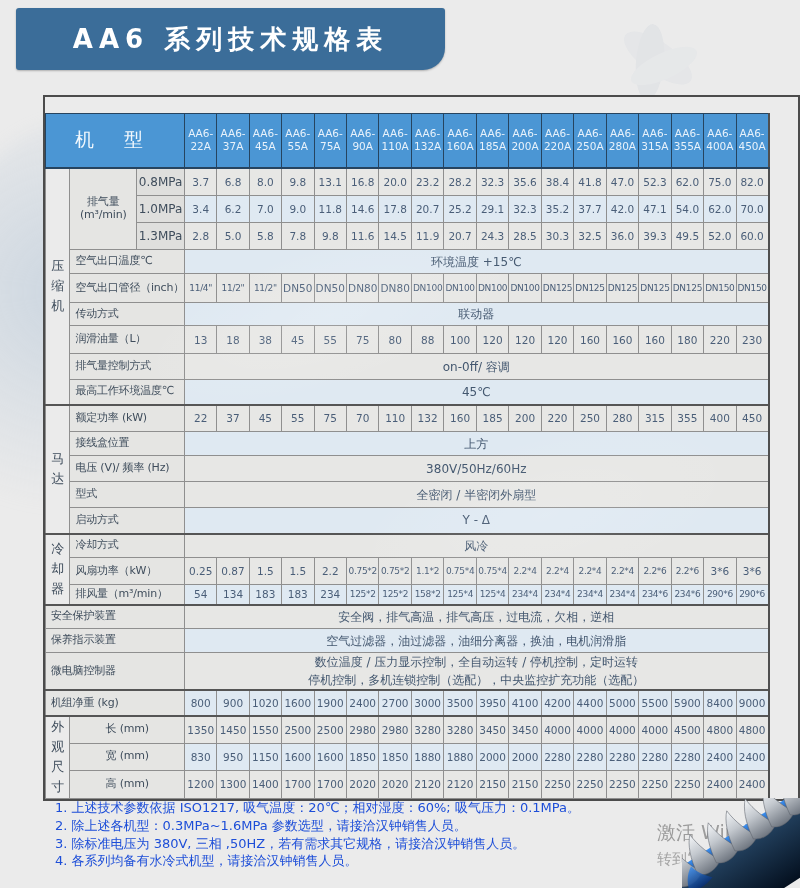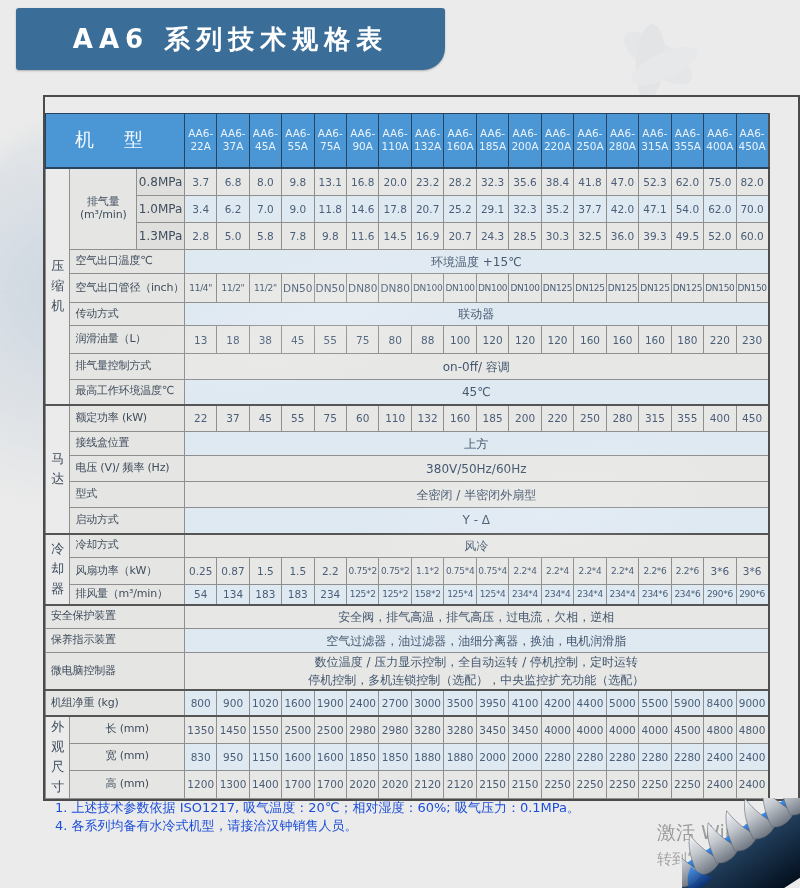--- a/index.html
+++ b/index.html
@@ -185,21 +185,21 @@
         </tr>
         <tr class="t-g" style="height:27px">
           <td class="sub">1.3MPa</td>
           <td class="val">2.8</td>
           <td class="val">5.0</td>
           <td class="val">5.8</td>
           <td class="val">7.8</td>
           <td class="val">9.8</td>
           <td class="val">11.6</td>
           <td class="val">14.5</td>
-          <td class="val">16.9</td>
+          <td class="val">11.9</td>
           <td class="val">20.7</td>
           <td class="val">24.3</td>
           <td class="val">28.5</td>
           <td class="val">30.3</td>
           <td class="val">32.5</td>
           <td class="val">36.0</td>
           <td class="val">39.3</td>
           <td class="val">49.5</td>
           <td class="val">52.0</td>
           <td class="val">60.0</td>
@@ -264,21 +264,21 @@
         </tr>
         <tr class="t-g thick" style="height:27px">
           <td class="gcell" rowspan="5">马
 达</td>
           <td class="lab" colspan="2">额定功率 (kW)</td>
           <td class="val">22</td>
           <td class="val">37</td>
           <td class="val">45</td>
           <td class="val">55</td>
           <td class="val">75</td>
-          <td class="val">60</td>
+          <td class="val">70</td>
           <td class="val">110</td>
           <td class="val">132</td>
           <td class="val">160</td>
           <td class="val">185</td>
           <td class="val">200</td>
           <td class="val">220</td>
           <td class="val">250</td>
           <td class="val">280</td>
           <td class="val">315</td>
           <td class="val">355</td>
@@ -453,20 +453,22 @@
         </tr>
       </tbody>
     </table>
 </div>
 
 <div class="sheen sheen1"></div>
 <div class="sheen sheen2"></div>
 
 <div class="notes" id="notes">
     <div class="note">1. 上述技术参数依据 ISO1217, 吸气温度：20℃；相对湿度：60%; 吸气压力：0.1MPa。</div>
+    <div class="note">2. 除上述各机型：0.3MPa~1.6MPa 参数选型，请接洽汉钟销售人员。</div>
+    <div class="note">3. 除标准电压为 380V, 三相 ,50HZ，若有需求其它规格，请接洽汉钟销售人员。</div>
     <div class="note">4. 各系列均备有水冷式机型，请接洽汉钟销售人员。</div>
   </div>
 
 <div class="activate1">激活 Windows</div>
 <div class="activate2">转到“设置”以激活 W</div>
 
 <svg class="rotor" viewBox="0 0 118 90">
   <defs>
     <linearGradient id="gMetal" x1="0" y1="0" x2="0" y2="1">
       <stop offset="0" stop-color="#f5f7f9"></stop>

